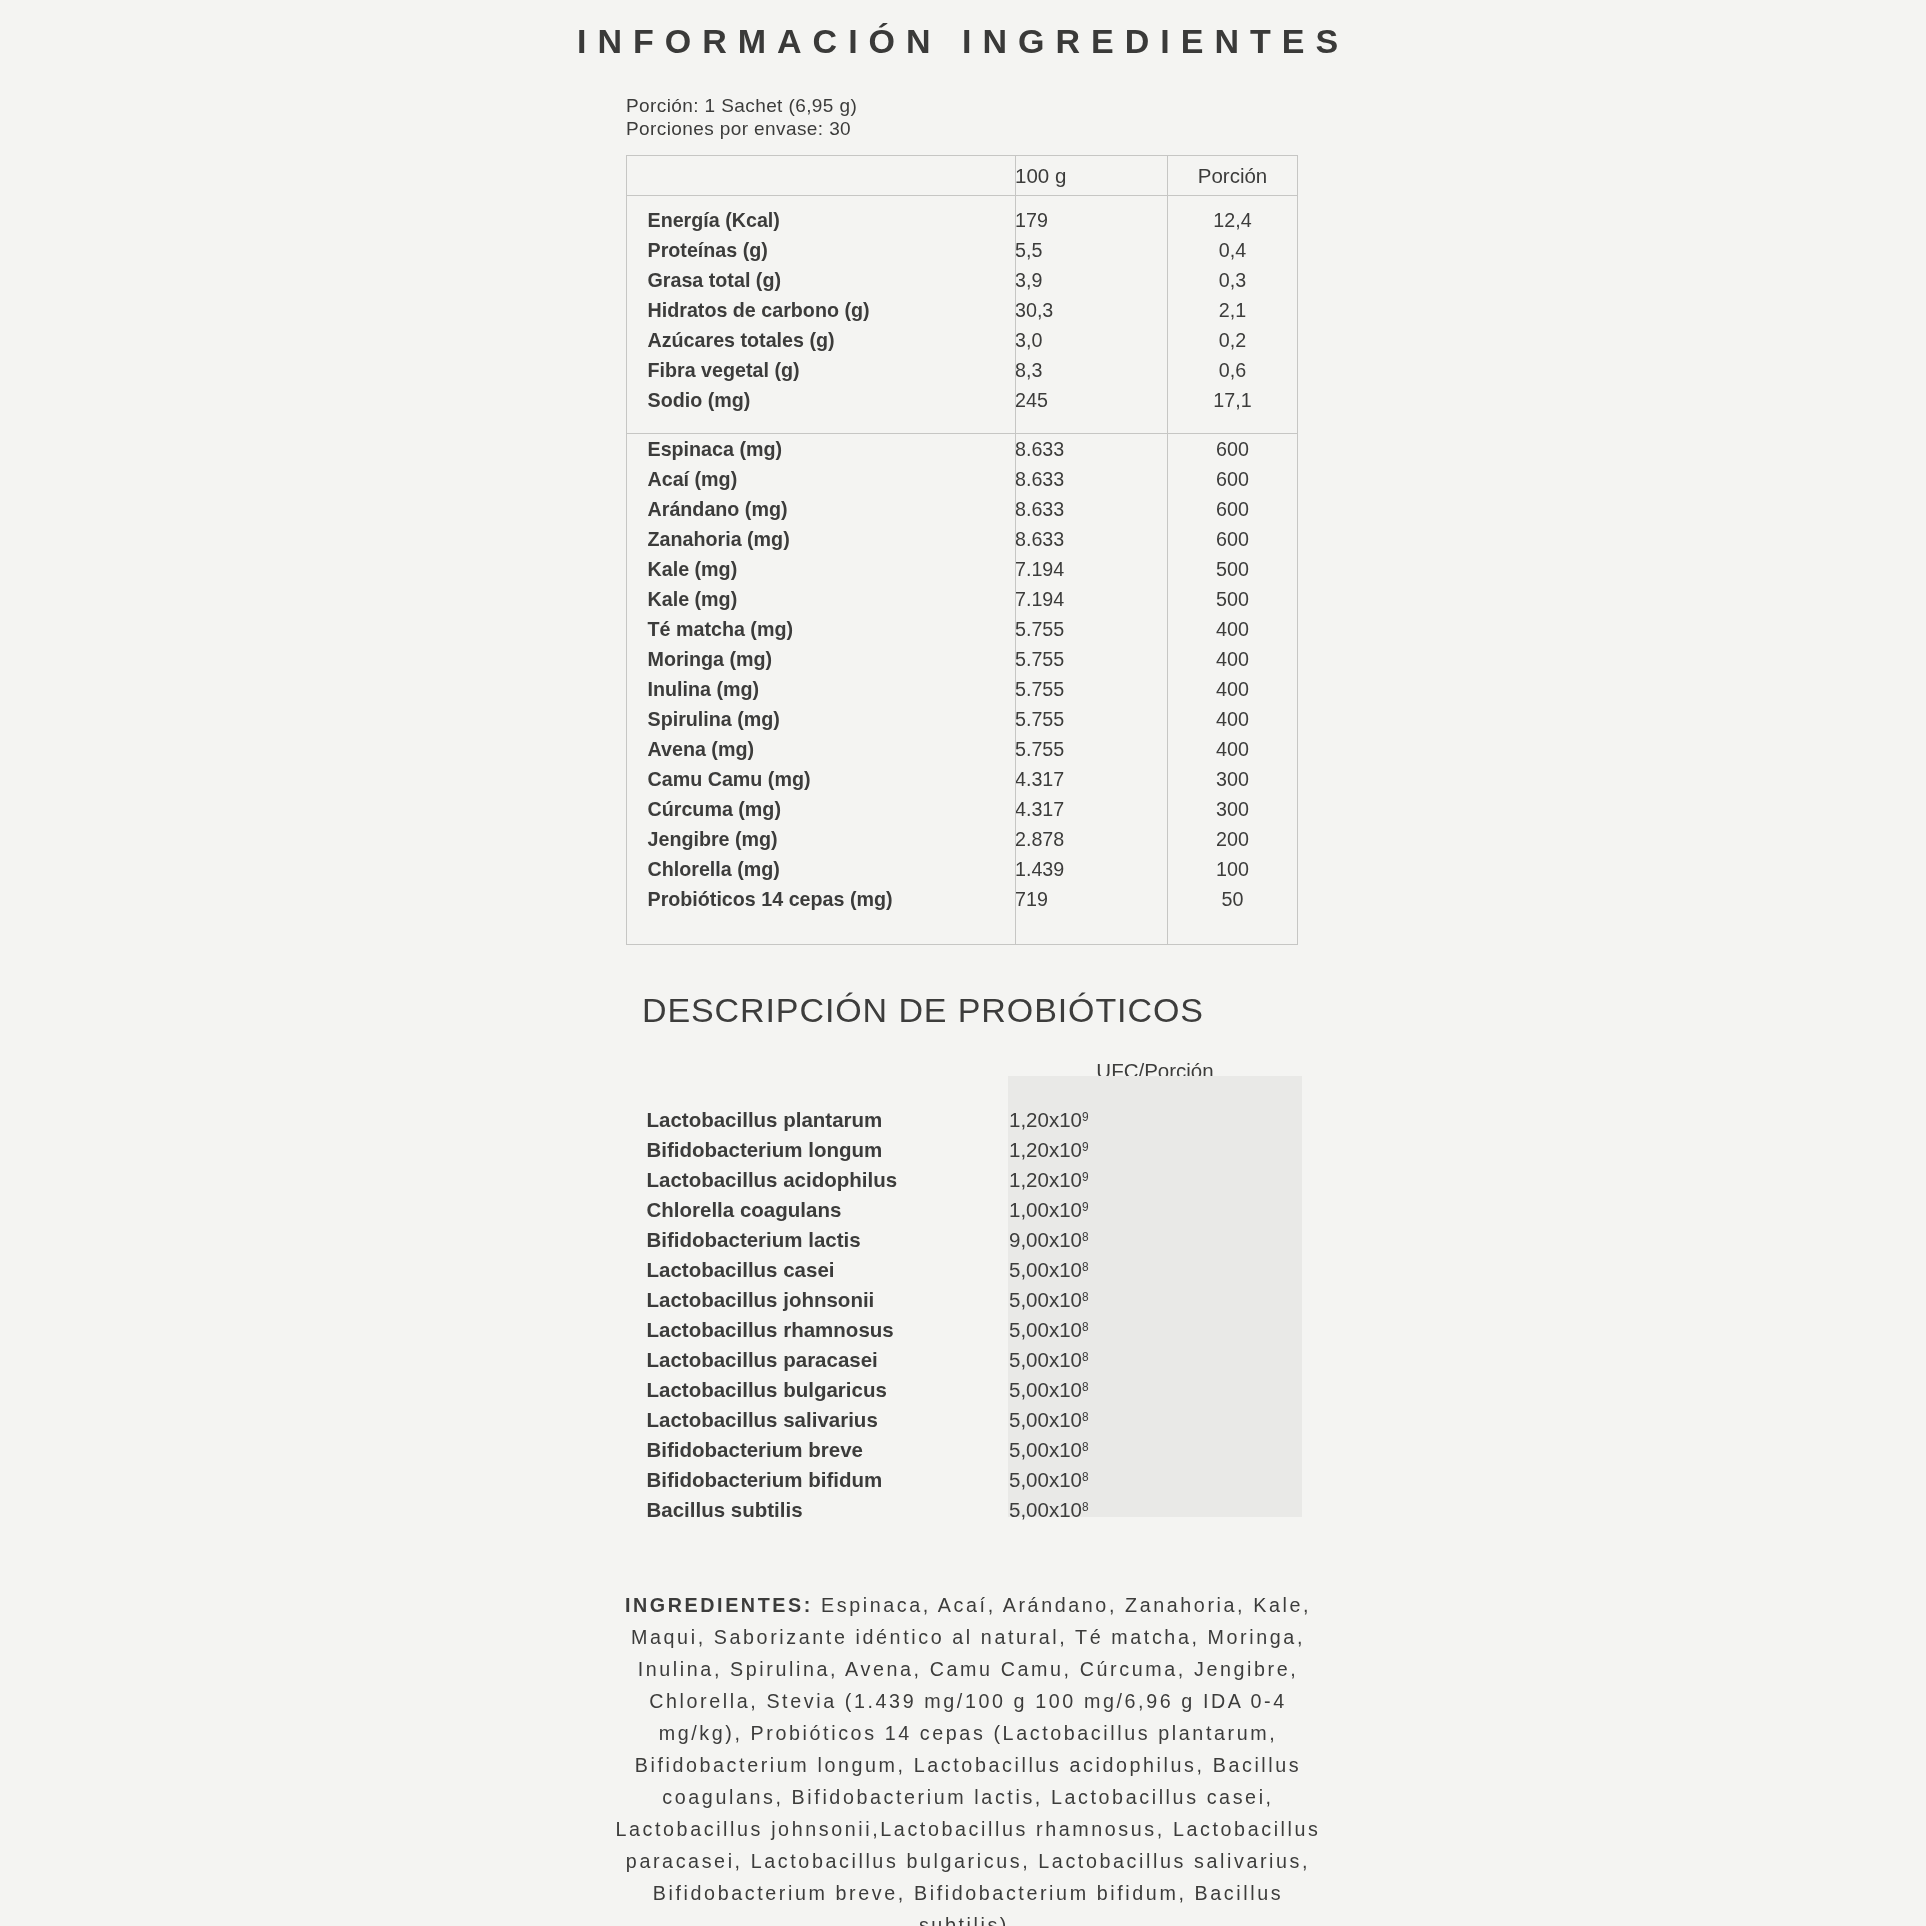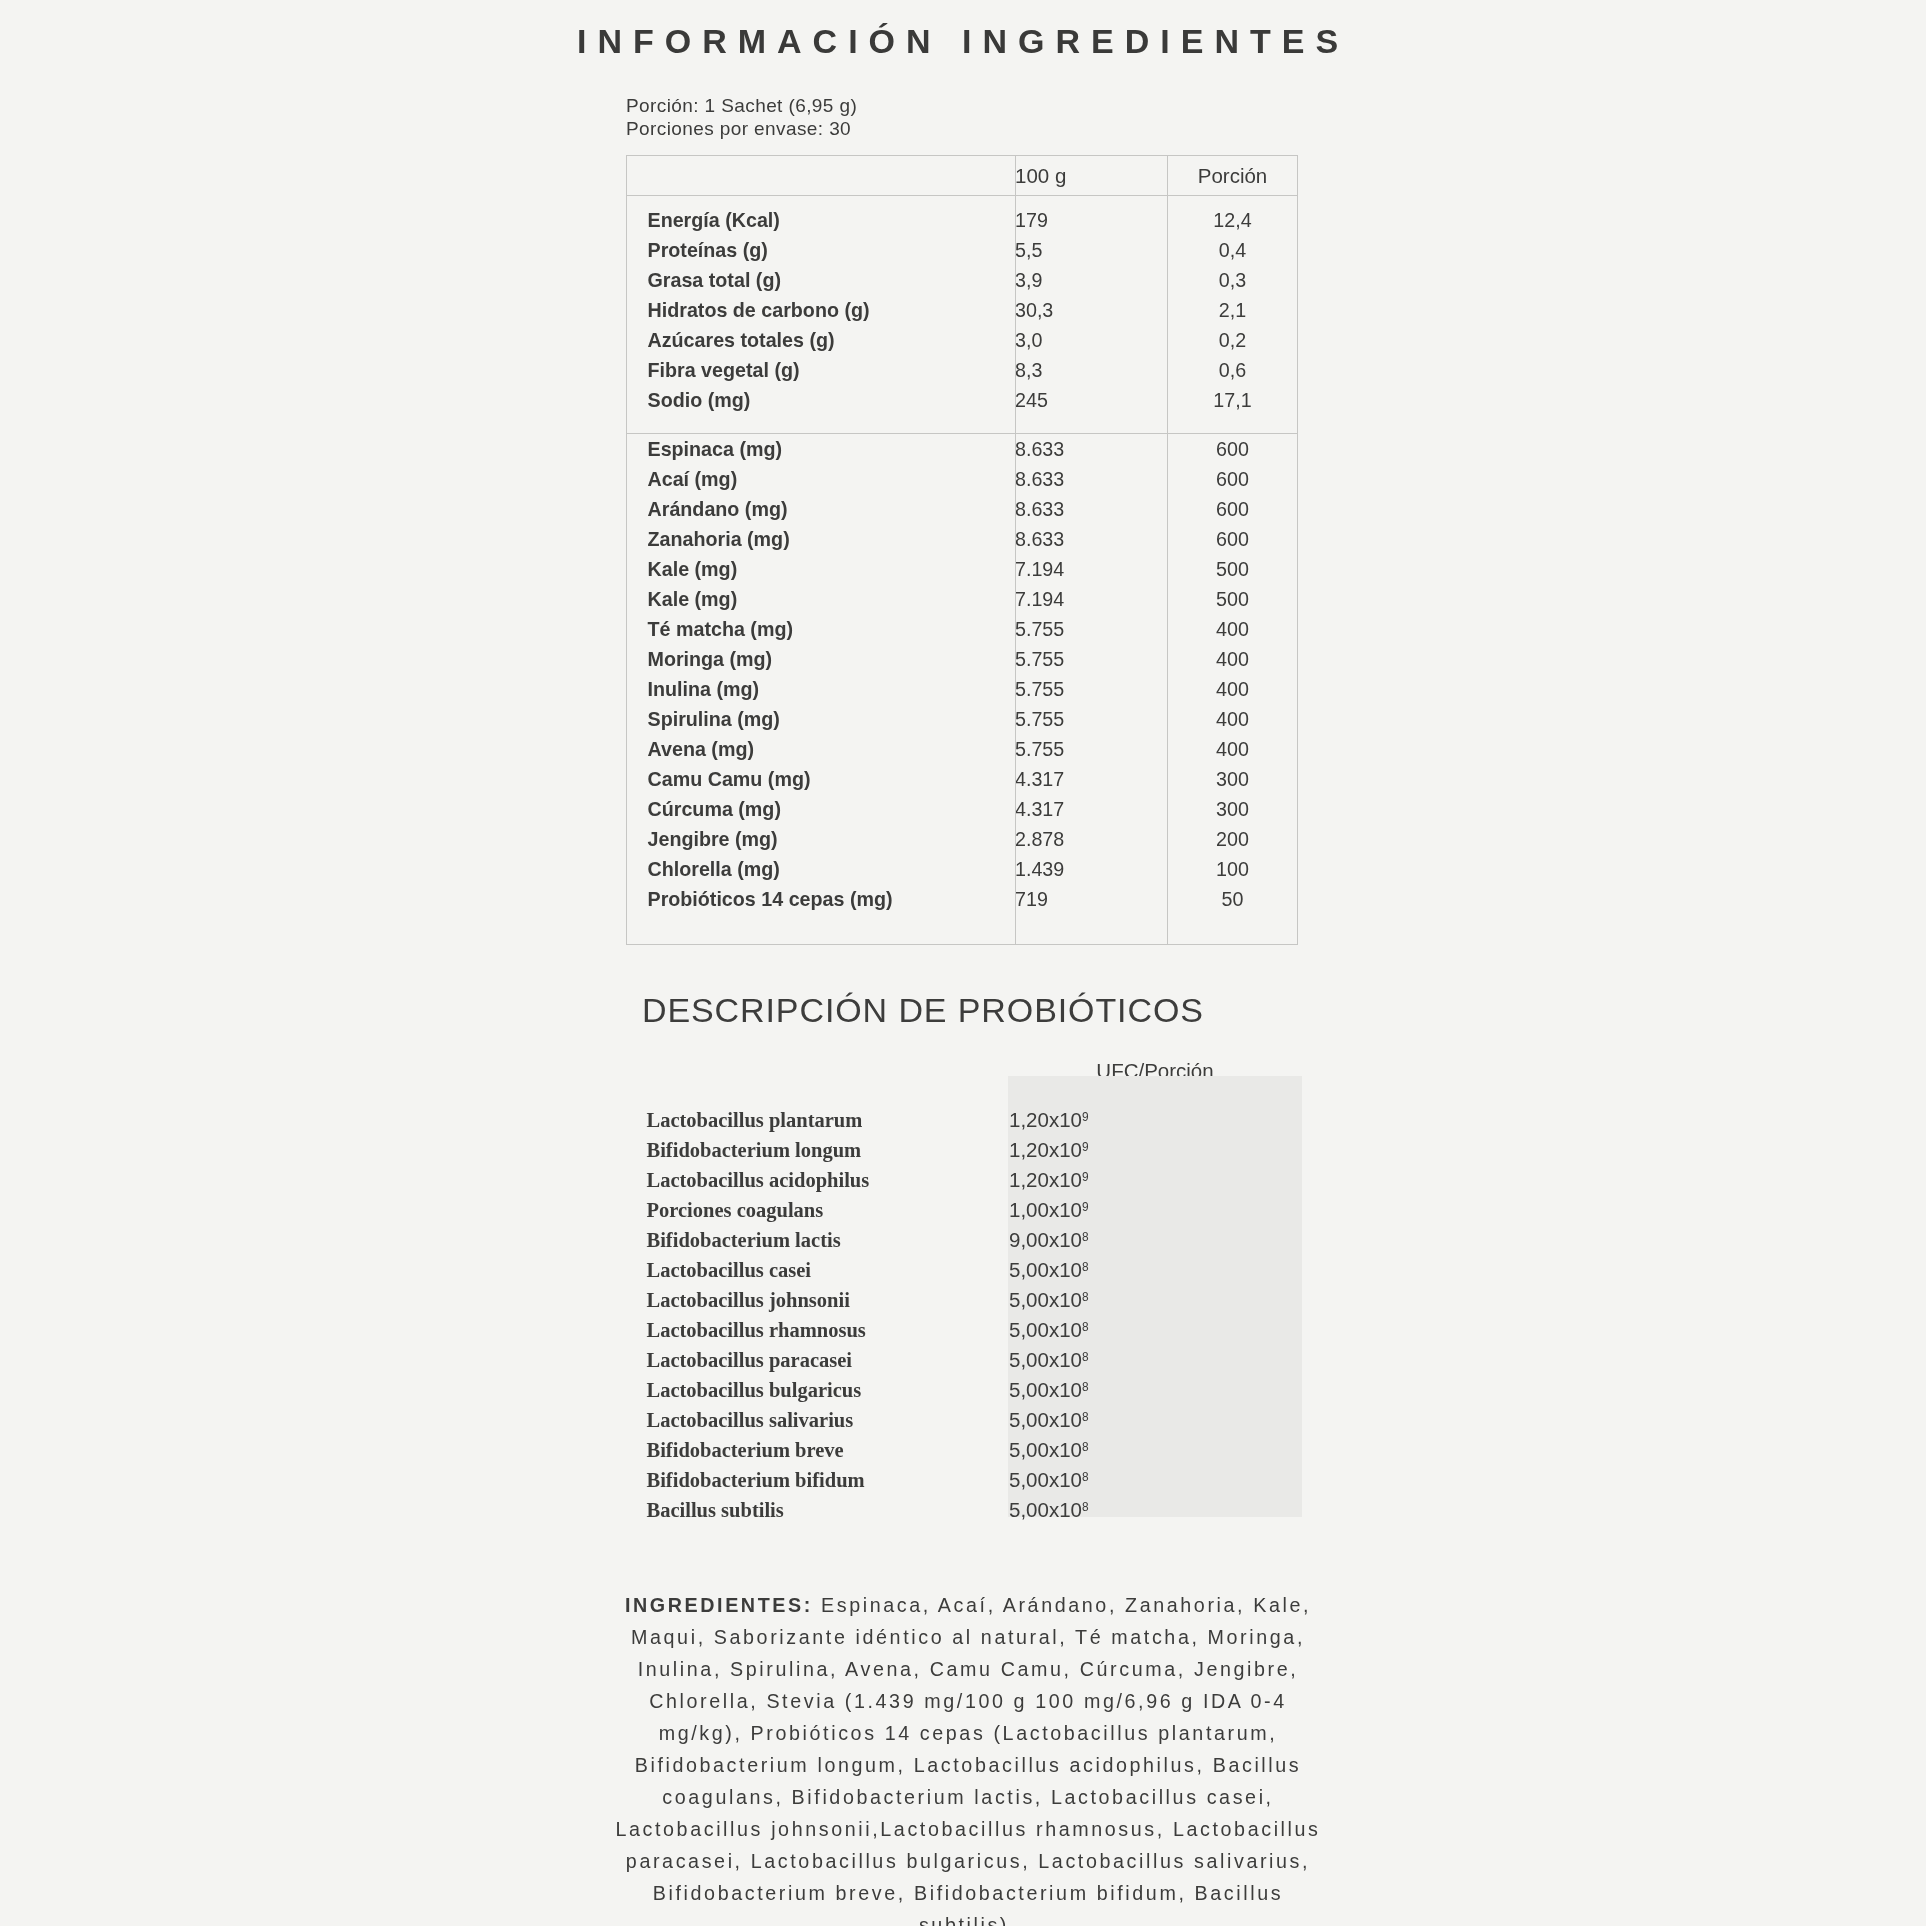--- a/index.html
+++ b/index.html
@@ -75,21 +75,21 @@
     left: 1008px; top: 1076px;
     width: 294px; height: 441px;
     background: #e9e9e7;
   }
   .probio-rows {
     position: absolute;
     left: 626px; top: 1105px;
     width: 677px;
   }
   .prow { display: flex; height: 30px; align-items: center; }
-  .pname { flex: 0 0 383px; box-sizing: border-box; padding-left: 20.5px; font-weight: bold; font-size: 20.5px; font-family: Liberation Serif, serif; }
+  .pname { flex: 0 0 383px; box-sizing: border-box; padding-left: 20.5px; font-weight: bold; font-size: 20.5px; }
   .pval { flex: 0 0 294px; text-align: left; font-size: 20.5px; }
   .pval sup { font-size: 58%; position: relative; top: -0.5em; vertical-align: baseline; }
   
   .ingredients {
     position: absolute;
     left: 604px; top: 1589px;
     width: 728px;
     margin: 0;
     text-align: center;
     font-size: 19.7px;
@@ -257,21 +257,21 @@
     </div>
     <div class="prow">
       <div class="pname">Bifidobacterium longum</div>
       <div class="pval"><span>1,20x10</span><sup>9</sup></div>
     </div>
     <div class="prow">
       <div class="pname">Lactobacillus acidophilus</div>
       <div class="pval"><span>1,20x10</span><sup>9</sup></div>
     </div>
     <div class="prow">
-      <div class="pname">Porciones coagulans</div>
+      <div class="pname">Chlorella coagulans</div>
       <div class="pval"><span>1,00x10</span><sup>9</sup></div>
     </div>
     <div class="prow">
       <div class="pname">Bifidobacterium lactis</div>
       <div class="pval"><span>9,00x10</span><sup>8</sup></div>
     </div>
     <div class="prow">
       <div class="pname">Lactobacillus casei</div>
       <div class="pval"><span>5,00x10</span><sup>8</sup></div>
     </div>

